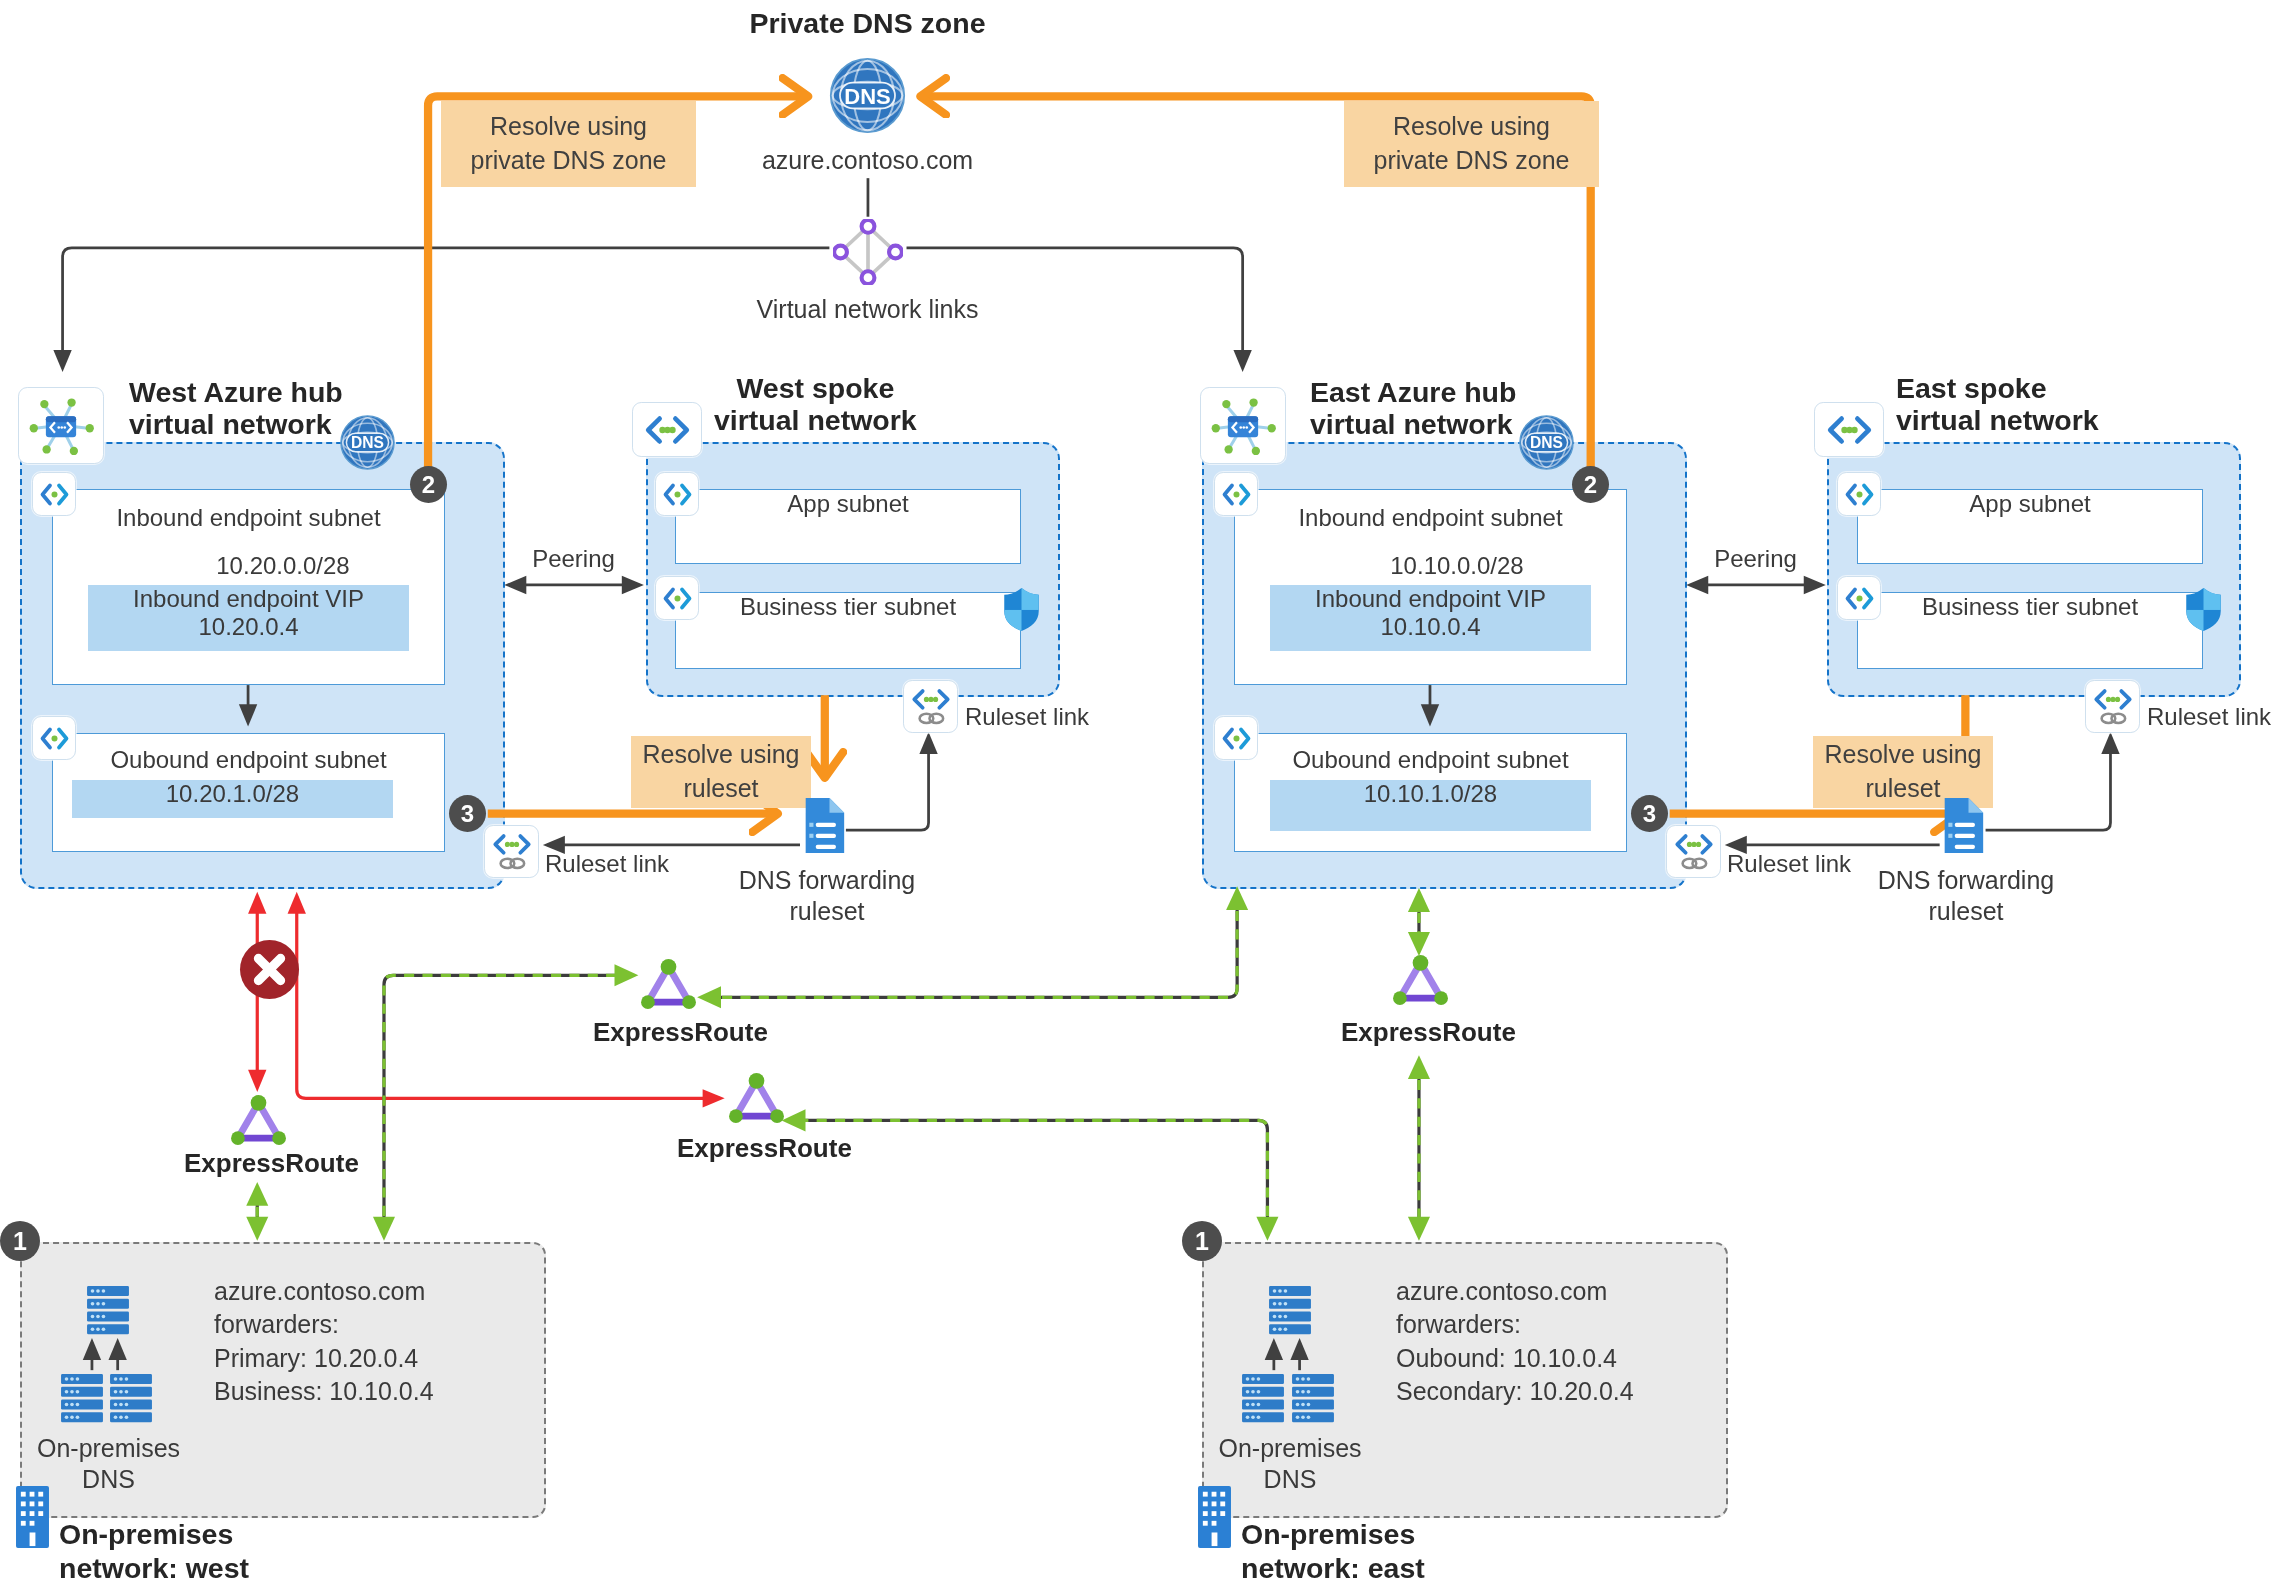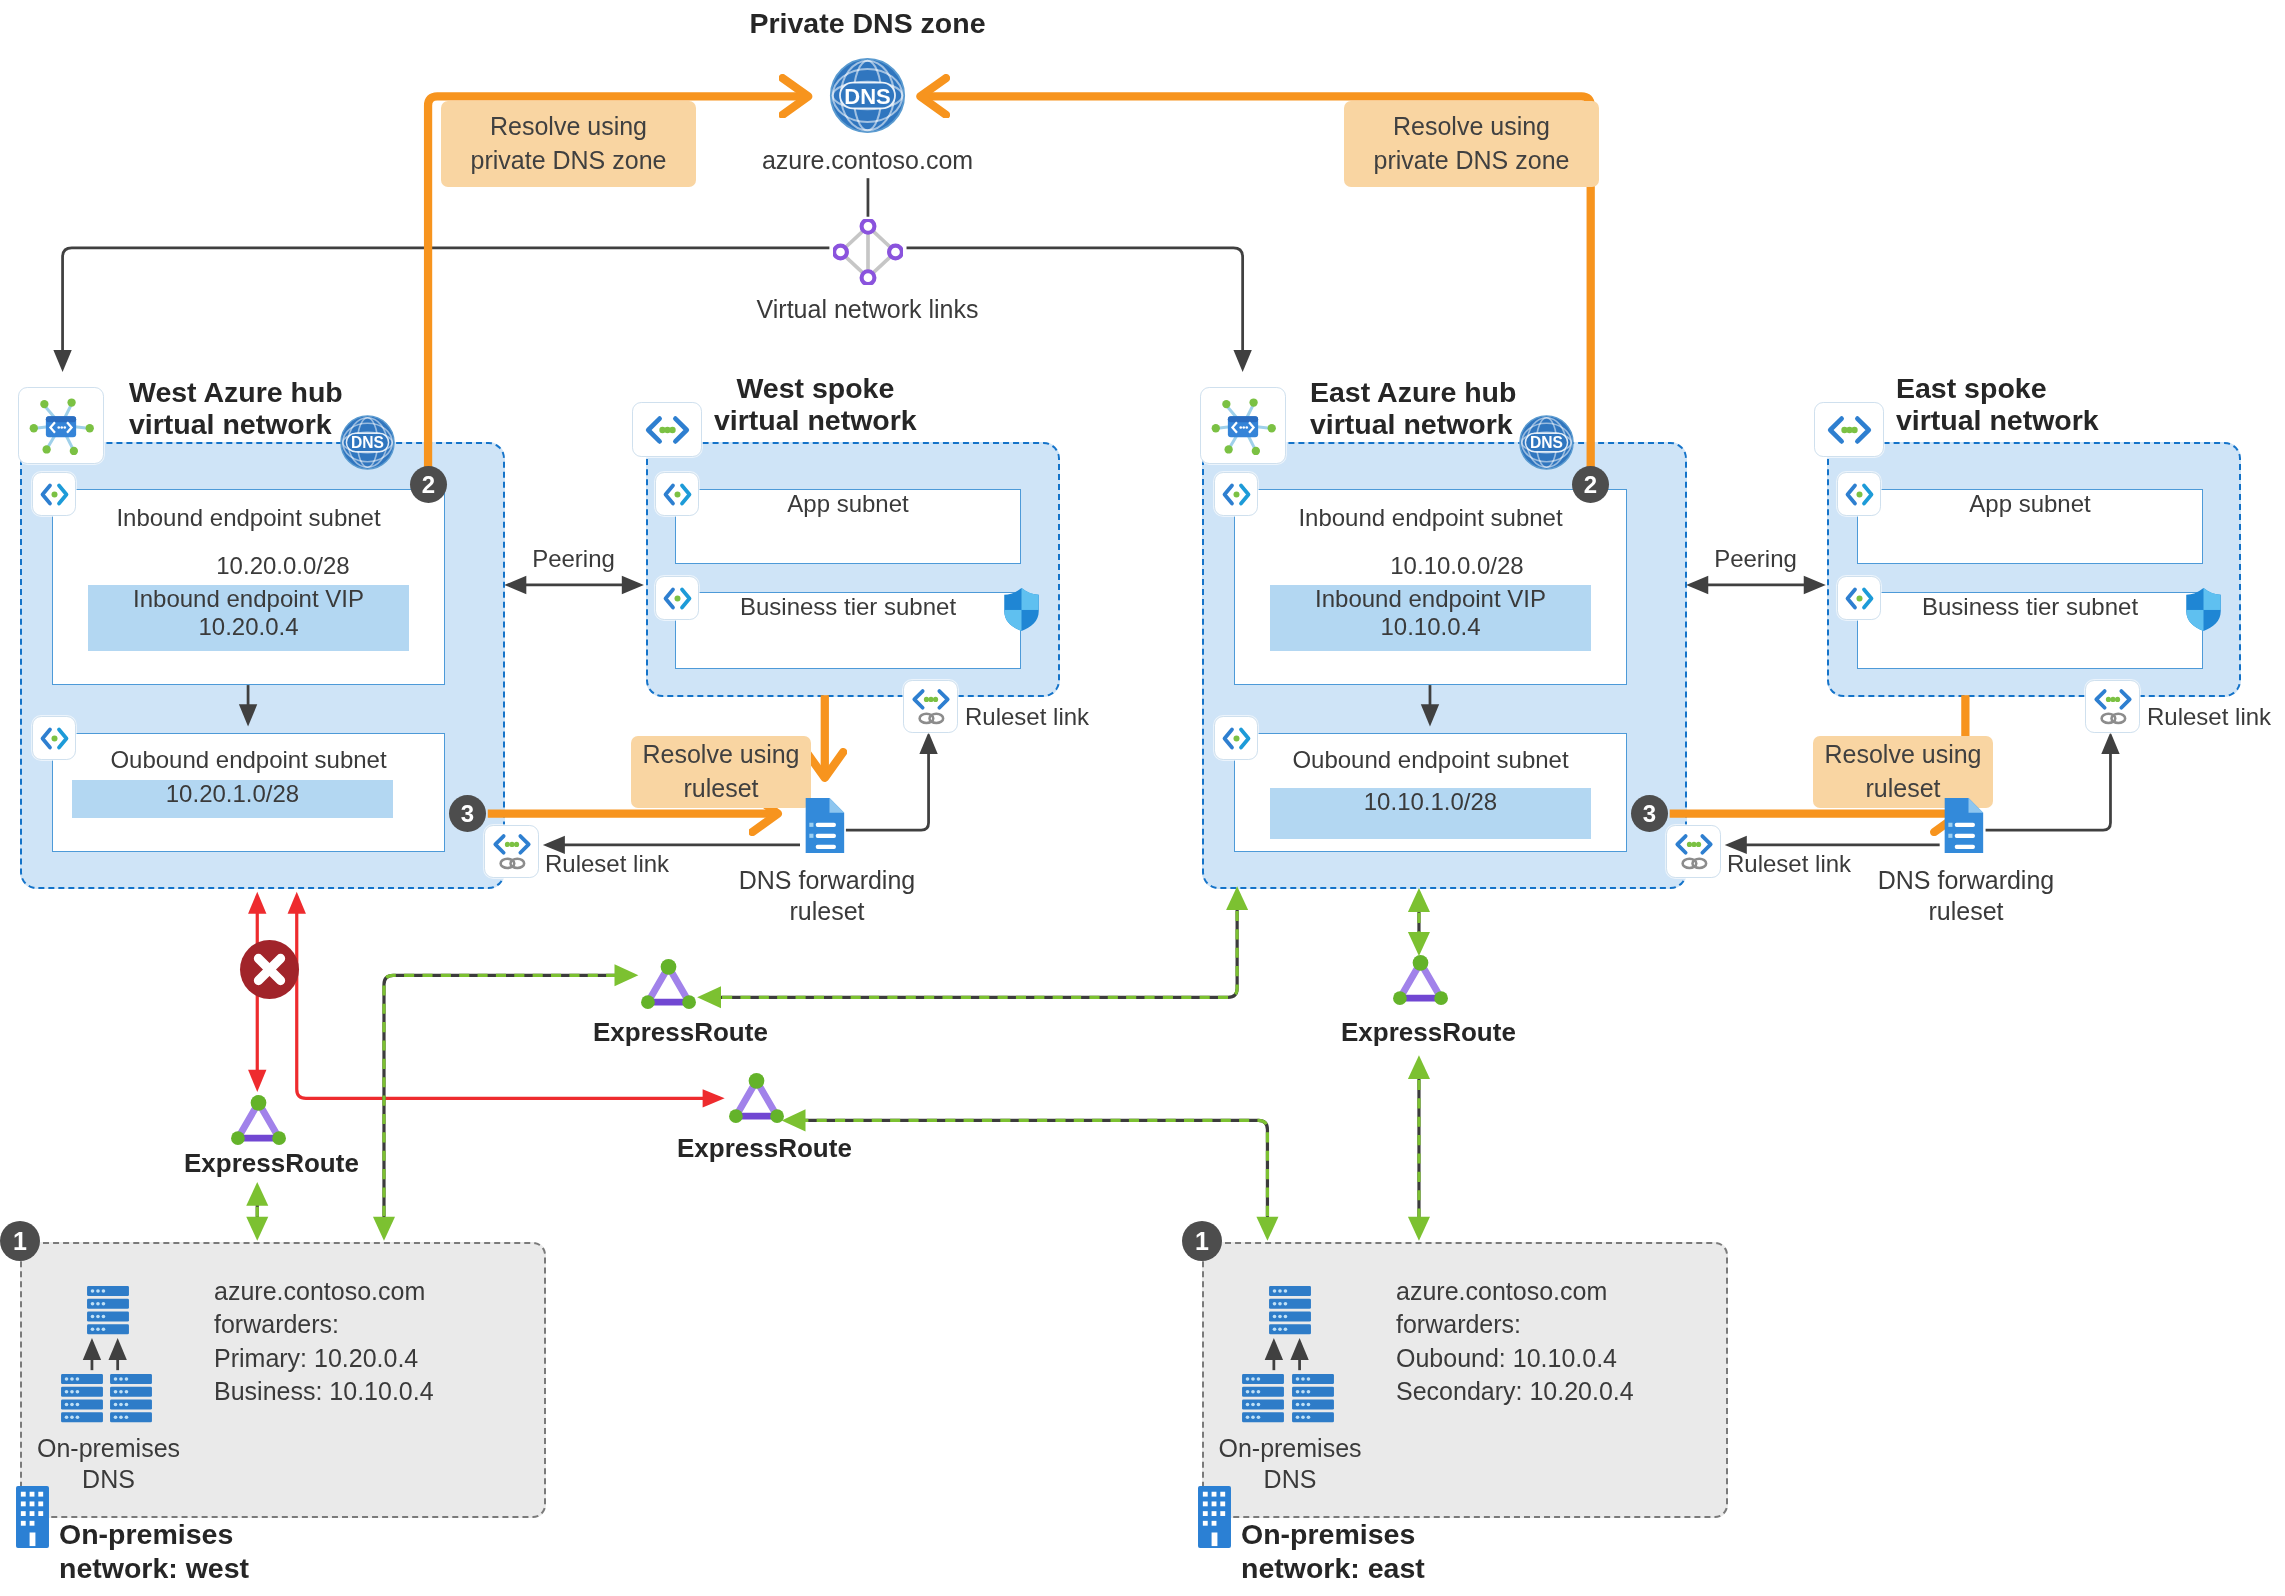--- a/index.html
+++ b/index.html
@@ -6,21 +6,21 @@
   #canvas{position:relative;width:2286px;height:1597px;background:#fff;
           font-family:"Liberation Sans",sans-serif;color:#3a3a3a;overflow:hidden;}
   .abs{position:absolute;}
   .lbl{position:absolute;text-align:center;line-height:1.22;}
   .left{text-align:left;}
   .b{font-weight:bold;color:#262626;}
   .zone{border:2.8px dashed #1473c9;background:#cfe4f7;border-radius:16.5px;}
   .innerbox{background:#fff;border:1.8px solid #4d9ad8;}
   .subbox{background:#b3d7f2;}
   .tan{background:#f9d5a2;color:#404040;display:flex;flex-direction:column;
-       justify-content:center;align-items:center;font-size:25px;line-height:1.35;border-radius:7px;}
+       justify-content:center;align-items:center;font-size:25px;line-height:1.35;}
   .badge{border-radius:50%;background:#4d4d4d;color:#fff;font-weight:bold;
          display:flex;align-items:center;justify-content:center;z-index:6;}
   .card{background:#fff;border:1.8px solid #cfe0ee;border-radius:9.2px;
         display:flex;align-items:center;justify-content:center;z-index:6;
         box-shadow:0 0 0 0.9px rgba(255,255,255,.6);}
   .onprem{background:#eaeaea;border:2.8px dashed #7a7a7a;border-radius:13px;}
   .t31{font-size:28.5px;}  .t27{font-size:25px;}  .t26{font-size:24px;}  .t28{font-size:26px;}
   svg.conn{position:absolute;left:0;top:0;z-index:4;pointer-events:none;}
   .icon{z-index:6;}
   .z6{z-index:6;}
@@ -63,21 +63,21 @@
   <div class="abs innerbox" style="left:1234px;top:489px;width:391px;height:194px;">
     <div class="lbl t26" style="left:0;top:13px;width:391px;">Inbound endpoint subnet</div>
     <div class="lbl t26" style="left:0;top:61px;width:444px;">10.10.0.0/28</div>
     <div class="abs subbox flexcol t26" style="left:35px;top:95px;width:321px;height:66px;">
       <span>Inbound endpoint VIP</span>
       <span>10.10.0.4</span>
     </div>
   </div>
   <div class="abs innerbox" style="left:1234px;top:733px;width:391px;height:117px;">
     <div class="lbl t26" style="left:0;top:11px;width:391px;">Oubound endpoint subnet</div>
-    <div class="abs subbox flexcol t26" style="left:35px;top:46px;width:321px;height:51px;margin-top:8px;">
+    <div class="abs subbox flexcol t26" style="left:35px;top:46px;width:321px;height:51px;">
       <span>10.10.1.0/28</span>
     </div>
   </div>
 
   <div class="abs innerbox flexcol t26" style="left:1857px;top:489px;width:344px;height:73px;">
     <span>App subnet</span>
   </div>
   <div class="abs innerbox flexcol t26" style="left:1857px;top:592px;width:344px;height:75px;">
     <span>Business tier subnet</span>
   </div>

